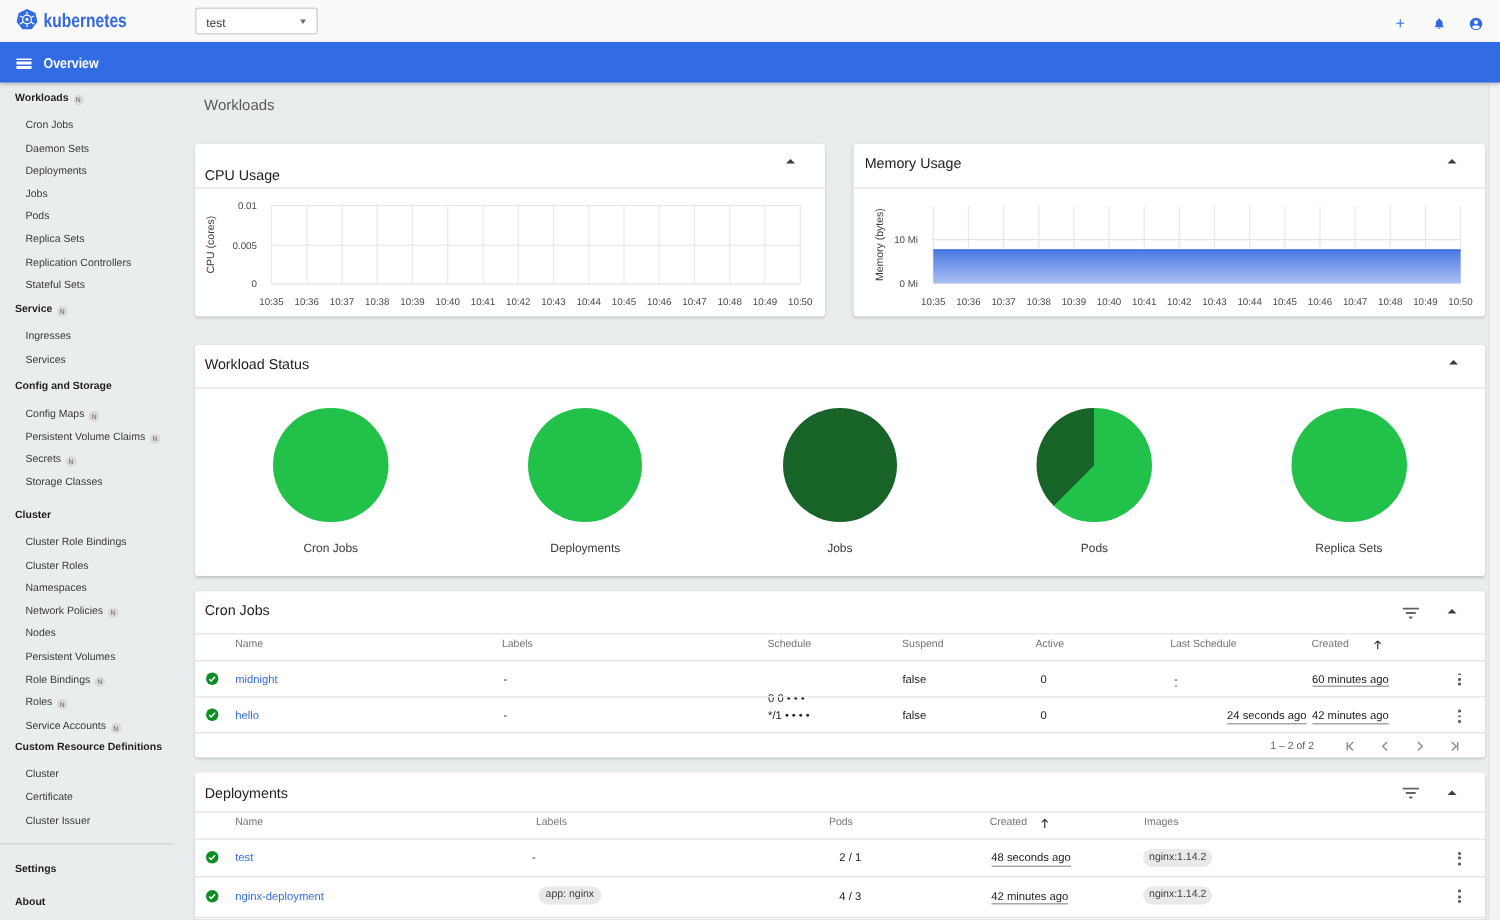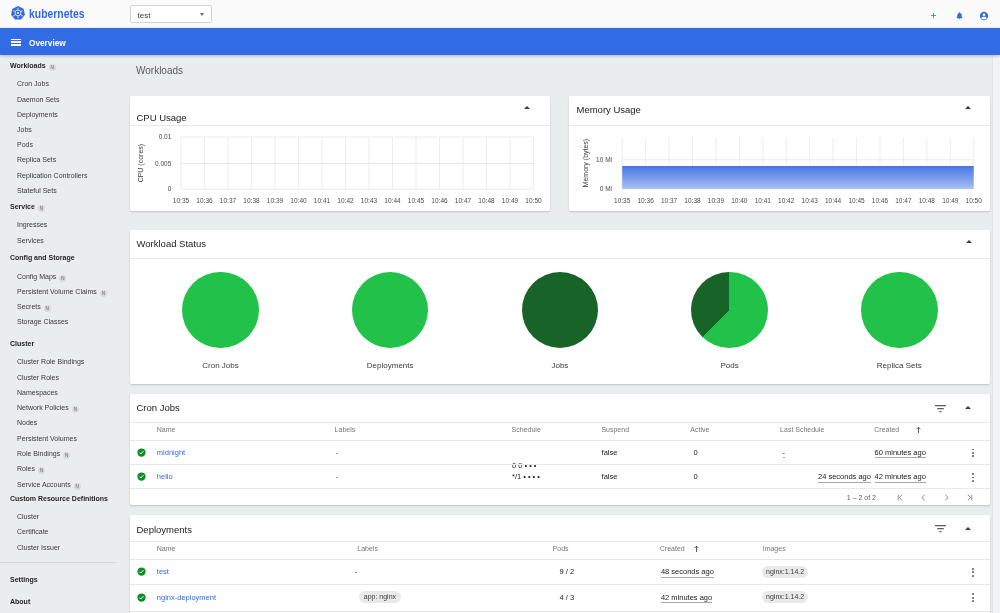--- a/index.html
+++ b/index.html
@@ -300,21 +300,21 @@
 <svg style="position:absolute;left:564px;top:30.5px" width="5" height="6" viewBox="0 0 5 6">
 <path d="M2.5 0.2 L2.5 6 M0.5 2.2 L2.5 0.2 L4.5 2.2" stroke="#333" stroke-width="0.8" fill="none"></path>
       </svg>
 <div class="hdiv" style="top:43.5px"></div>
 <svg class="check" style="left:6.5px;top:52px" viewBox="0 0 24 24">
 <circle cx="12" cy="12" r="11" fill="#0d8e25"></circle>
         <path d="M6.5 12.5l3.5 3.5 7-7.5" stroke="#fff" stroke-width="2.6" fill="none"></path>
       </svg>
 <div class="cell link" style="left:26.8px;top:52px">test</div>
 <div class="cell" style="left:224.7px;top:52px">-</div>
-<div class="cell" style="left:429.5px;top:52px">9 / 2</div>
+<div class="cell" style="left:429.5px;top:52px">2 / 1</div>
 <div class="cell" style="left:530.9px;top:52px"><span class="undl">48 seconds ago</span></div>
 <div class="chip" style="left:632.4px;top:50.5px;width:45.5px;height:12px;line-height:12px;">nginx:1.14.2</div>
 <div class="kebab" style="left:842px;top:52.8px">
         <i></i>
         <i></i>
         <i></i>
       </div>
 <div class="hdiv" style="top:68.5px"></div>
 <svg class="check" style="left:6.5px;top:77.5px" viewBox="0 0 24 24">
 <circle cx="12" cy="12" r="11" fill="#0d8e25"></circle>

